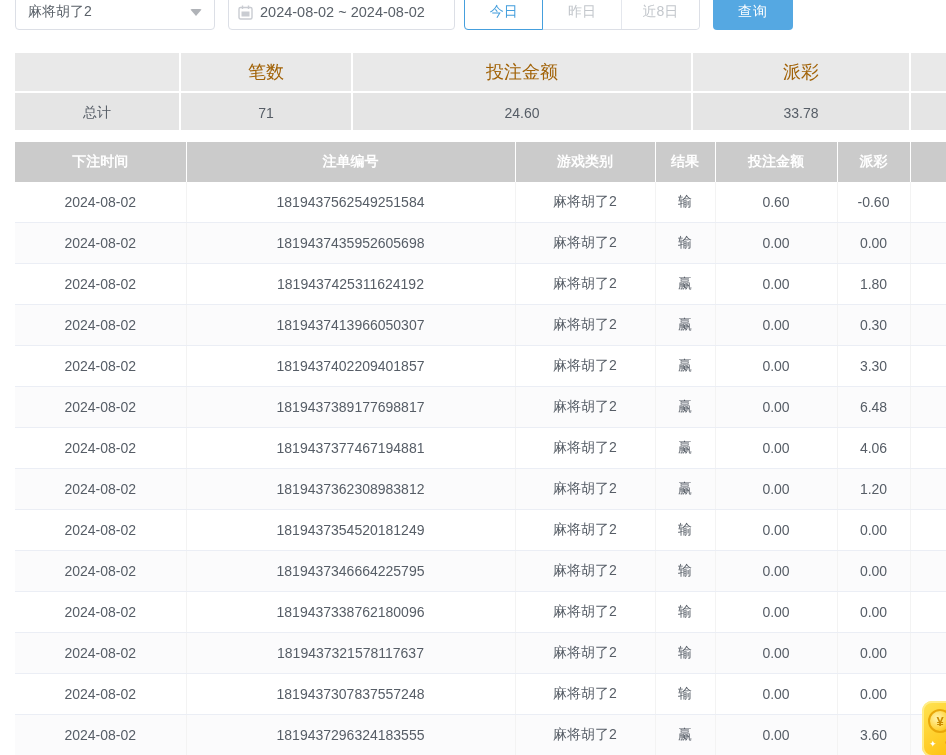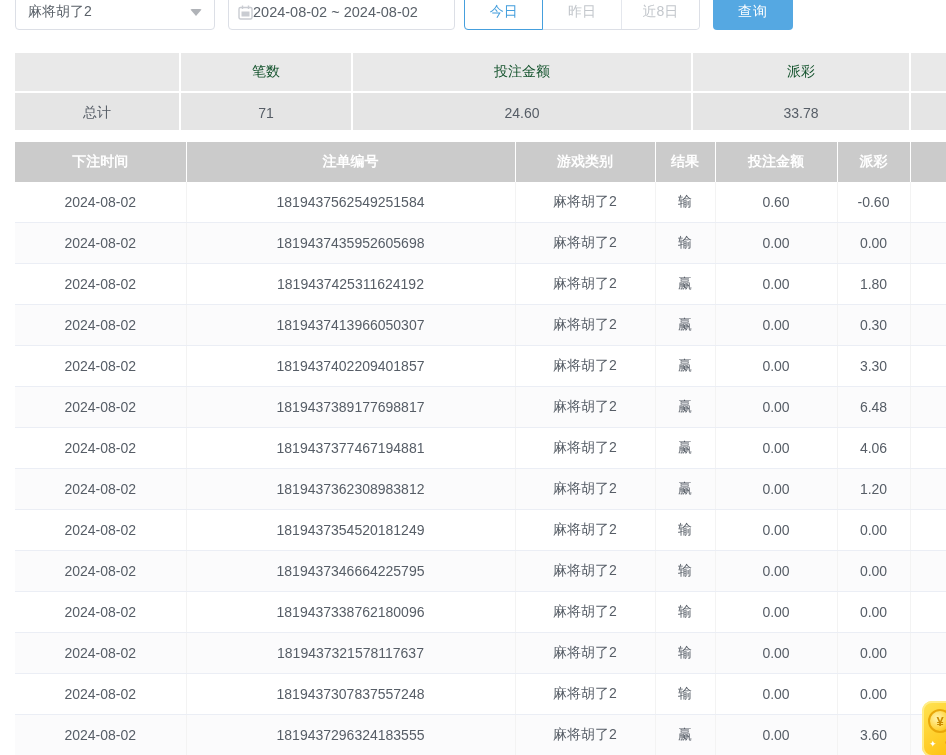--- a/index.html
+++ b/index.html
@@ -18,21 +18,21 @@
   .select-box .val{flex:1;font-size:14px;color:#5a6169;}
   .caret{
     width:0;height:0;border-left:6px solid transparent;border-right:6px solid transparent;
     border-top:7px solid #b0b3b8;border-radius:2px;
   }
   .date-box{
     position:absolute;left:228px;top:0;width:227px;height:36px;box-sizing:border-box;
     border:1px solid #dcdfe6;border-radius:4px;background:#fff;
     display:flex;align-items:center;padding:0 9px;cursor:pointer;
   }
-  .date-box .val{font-size:14.5px;color:#5a6169;white-space:nowrap;}
+  .date-box .val{font-size:14.5px;color:#5a6169;margin-left:7px;white-space:nowrap;}
   .cal-icon{width:15px;height:15px;display:inline-block;flex:0 0 auto;}
   .btn-group{
     position:absolute;left:464px;top:0;width:236px;height:36px;box-sizing:border-box;
     border:1px solid #dcdfe6;border-radius:4px;background:#fff;display:flex;
   }
   .seg{
     flex:1;display:flex;align-items:center;justify-content:center;
     font-size:14px;color:#c3c7cc;background:#fff;border:none;cursor:pointer;
     border-right:1px solid #e4e7ed;box-sizing:border-box;font-family:inherit;
   }
@@ -43,21 +43,21 @@
   }
   .query-btn{
     position:absolute;left:713px;top:0;width:80px;height:36px;box-sizing:border-box;
     background:#55a8e2;color:#fff;font-size:14px;border:none;border-radius:4px;
     cursor:pointer;font-family:inherit;letter-spacing:1px;
   }
   
   .summary-wrap{position:absolute;top:53px;left:15px;width:931px;height:77px;overflow:hidden;}
   table.summary{border-collapse:collapse;table-layout:fixed;width:1005px;}
   table.summary th{
-    background:#e9e9e9;height:36px;font-size:14px;font-weight:normal;color:#14532d;
+    background:#e9e9e9;height:36px;font-size:18px;font-weight:normal;color:#a16207;
     border-right:2px solid #fff;border-bottom:2px solid #fff;text-align:center;
   }
   table.summary td{
     background:#e5e5e5;height:38px;font-size:14px;color:#565d66;text-align:center;
     border-right:2px solid #fff;border-bottom:1px solid #e6e6e6;
   }
   
   .table-wrap{position:absolute;top:142px;left:15px;width:931px;height:630px;overflow:hidden;}
   table.main{border-collapse:collapse;table-layout:fixed;width:1005px;}
   table.main th{

